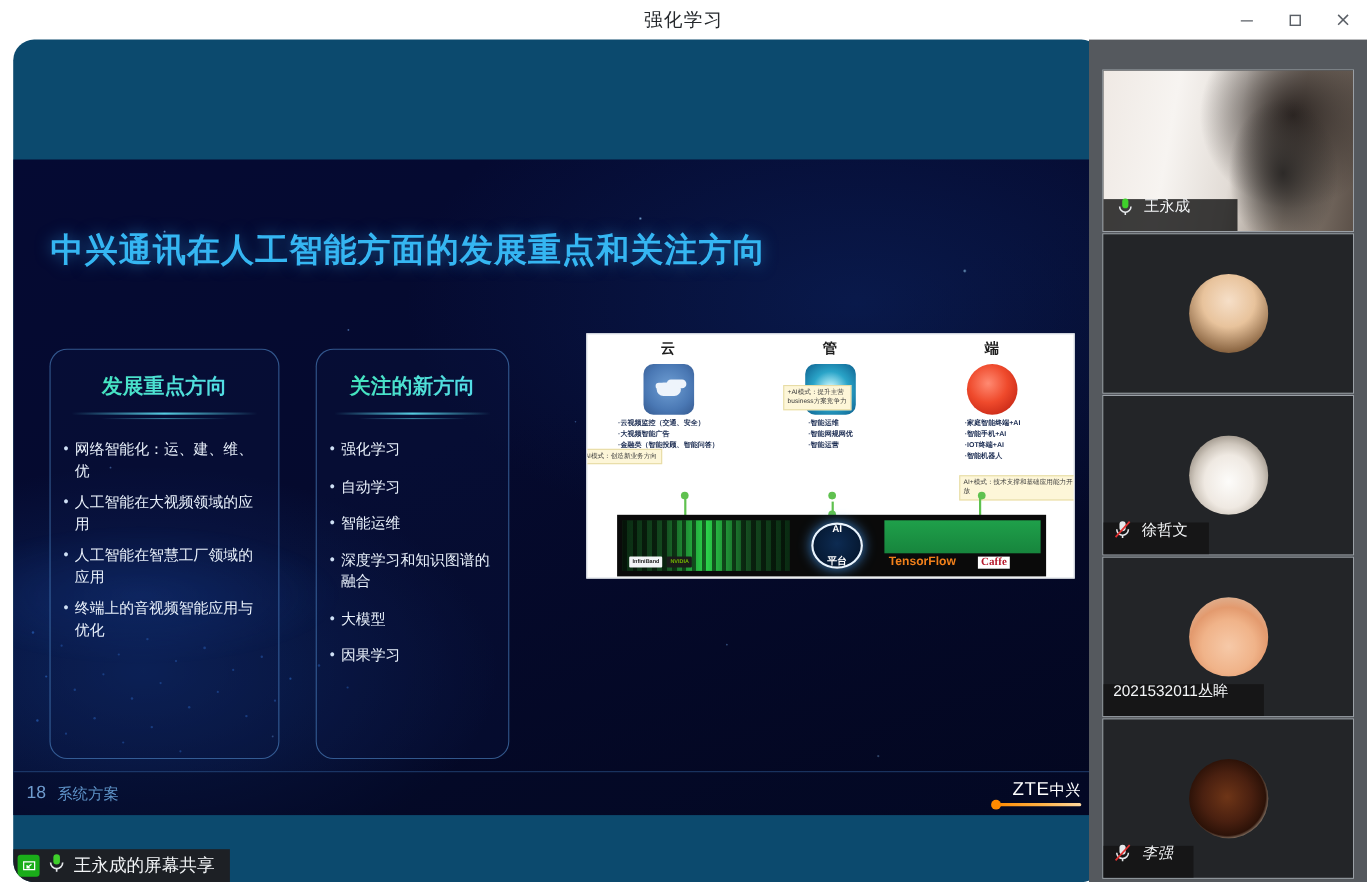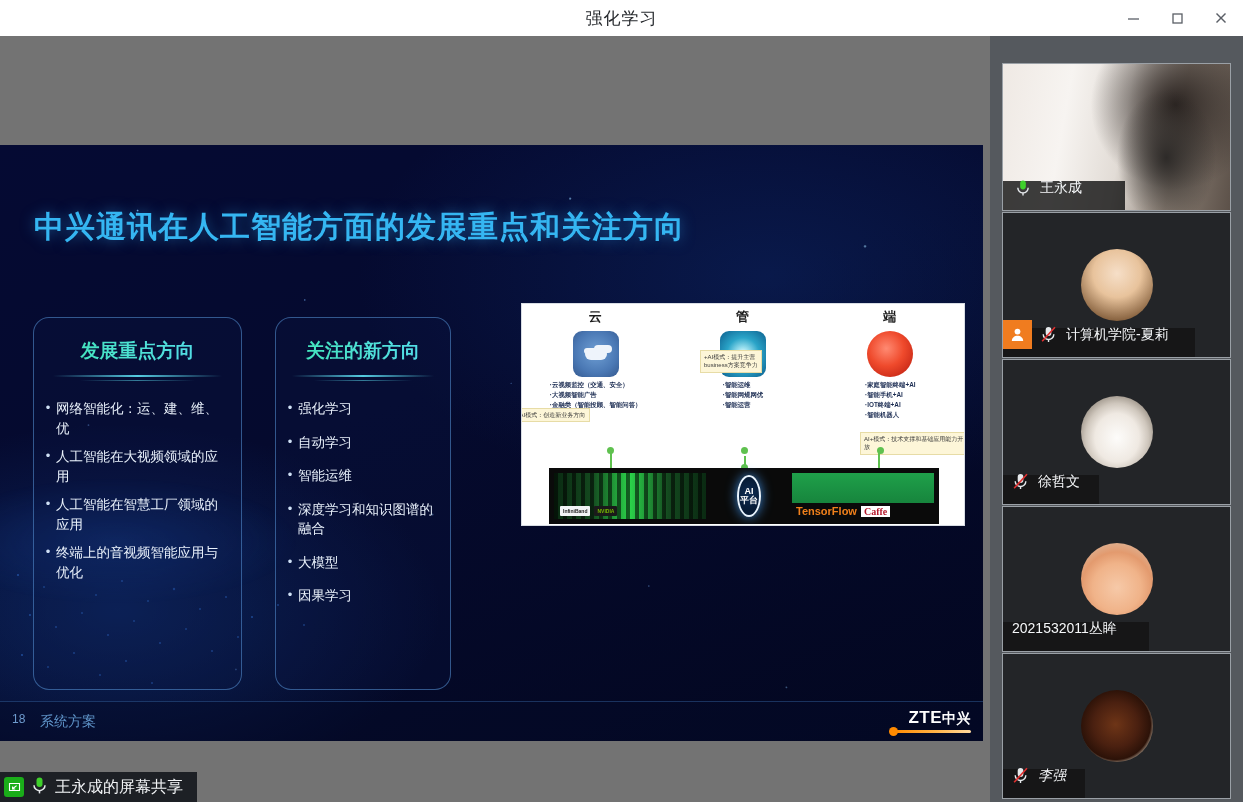--- a/index.html
+++ b/index.html
@@ -26,24 +26,25 @@
   }
   .win-btn {
     width: 44px; height: 36px;
     display: flex; align-items: center; justify-content: center;
     color: #5a5f66;
   }
   .win-btn svg { display: block; }
 
   
   .stage {
-    position: absolute; top: 36px; left: 0;
+    position: absolute; top: 36px; left: 12px;
     width: 990px; height: 766px;
-    background: #737373;
+    background: #0c4a6e;
     overflow: hidden;
+    border-radius: 19px;
   }
 
   
   .slide {
     position: absolute; top: 109px; left: 0;
     width: 983px; height: 596px;
     background:
       radial-gradient(ellipse 520px 300px at 12% 78%, rgba(18,58,130,0.55) 0%, rgba(10,20,62,0) 62%),
       radial-gradient(ellipse 640px 360px at 78% 22%, rgba(14,44,110,0.45) 0%, rgba(8,16,56,0) 64%),
       linear-gradient(160deg, #050a33 0%, #050a2e 42%, #030720 100%);
@@ -212,63 +213,63 @@
     position: absolute; left: 6px; bottom: 3px; display: flex; gap: 4px; align-items: center; z-index: 2;
   }
   .logo-chip {
     background: #f2f4f6; color: #222; font-size: 5px; font-weight: bold;
     padding: 2px 3px; border-radius: 1px; white-space: nowrap;
   }
   .logo-nvidia { background: #1a1a1a; color: #76b900; }
   .strip-mid { flex: 0 0 86px; position: relative; }
   .ai-circle {
     position: absolute; left: 50%; top: 50%; transform: translate(-50%,-50%);
-    width: 24px; height: 42px; border-radius: 50%;
+    width: 47px; height: 42px; border-radius: 50%;
     background: radial-gradient(circle at 50% 45%, #0d2b52 0%, #061a34 70%);
     border: 2px solid #e8f4ff;
     color: #ffffff; font-size: 9px; font-weight: bold; line-height: 1.05;
-    display: flex; flex-direction: column; align-items: center; justify-content: center;
+    display: flex; flex-direction: column; align-items: center; justify-content: space-between;
     box-shadow: 0 0 12px rgba(70,160,255,.8);
   }
   .strip-right { flex: 1 1 auto; margin: 5px 5px 5px 0; position: relative; }
   .nn-bg {
     position: absolute; left: 0; top: 0; right: 0; height: 30px;
     background: linear-gradient(180deg, #1fa04a 0%, #17853d 100%);
   }
   .tf-row {
-    position: absolute; left: 4px; bottom: 2px; display: flex; gap: 4px; align-items: center;
+    position: absolute; left: 4px; bottom: 2px; display: flex; gap: 20px; align-items: center;
   }
   .tf-text { color: #f0801b; font-size: 11px; font-weight: bold; }
   .caffe-chip {
     background: #ffffff; color: #b5192c; font-size: 10px; font-weight: bold;
     padding: 0 3px; font-family: "Liberation Serif", serif;
   }
 
   
   .orange-note {
     position: absolute; left: 37px; top: 472px;
     font-size: 13.5px; font-weight: bold; color: #f5a623;
     letter-spacing: .3px; white-space: nowrap;
   }
   .slide-footbar {
     position: absolute; left: 0; bottom: 0; width: 100%; height: 40px;
     border-top: 1px solid rgba(70,130,200,.35);
     background: rgba(4,10,40,0.5);
   }
   .page-no {
     position: absolute; left: 12px; top: 10px;
-    font-size: 12px; color: #6f9ccf;
+    font-size: 16px; color: #6f9ccf;
   }
   .page-sec {
     position: absolute; left: 40px; top: 11px;
     font-size: 14px; color: #5f94c9;
   }
   .zte-logo {
     position: absolute; right: 12px; top: 6px;
-    color: #ffffff; font-size: 17px; font-weight: bold; letter-spacing: .5px; text-align: right;
+    color: #ffffff; font-size: 17px; font-weight: normal; letter-spacing: .5px; text-align: right;
   }
   .zte-logo .cn { font-size: 14px; }
   .zte-bar {
     position: absolute; right: 12px; top: 28px; width: 78px; height: 3px;
     background: linear-gradient(90deg, #ff8a00 0%, #ffb347 55%, #ffd9a0 100%);
     border-radius: 2px;
   }
   .zte-bar::before {
     content: ""; position: absolute; left: -4px; top: -3px;
     width: 9px; height: 9px; border-radius: 50%; background: #ff8a00;
@@ -571,37 +572,20 @@
           <path d="M3 9.2a5.5 5.5 0 0 0 11 0" fill="none" stroke="#e6e9ec" stroke-width="1.5"></path>
           <line x1="8.5" y1="14.6" x2="8.5" y2="17.4" stroke="#e6e9ec" stroke-width="1.5"></line>
         </svg>
       </div>
       <div class="tile-name">王永成</div>
     </div>
   </div>
 
   <div class="tile" style="top:176px; height:146px;">
     <div class="tile-avatar av-baby"></div>
-    <div class="tile-strip" style="width:192px; padding-left:0;">
-      <div class="host-badge">
-        <svg width="15" height="15" viewBox="0 0 15 15">
-            <circle cx="7.5" cy="4.6" r="2.9" fill="#ffffff"></circle>
-            <path d="M1.8 14c0-3.3 2.6-5.3 5.7-5.3S13.2 10.7 13.2 14z" fill="#ffffff"></path>
-          </svg>
-      </div>
-      <div class="mic-wrap">
-        <svg width="18" height="19" viewBox="0 0 19 19">
-          <rect x="6" y="1.5" width="6" height="9.5" rx="3" fill="#e6e9ec"></rect>
-          <path d="M3.4 9.2a5.6 5.6 0 0 0 11.2 0" fill="none" stroke="#e6e9ec" stroke-width="1.5"></path>
-          <line x1="9" y1="14.6" x2="9" y2="17.4" stroke="#e6e9ec" stroke-width="1.5"></line>
-          <line x1="2.3" y1="16.6" x2="15.8" y2="1.8" stroke="#e03030" stroke-width="1.7"></line>
-        </svg>
-      </div>
-      <div class="tile-name">计算机学院-夏莉</div>
-    </div>
   </div>
 
   <div class="tile" style="top:323px; height:146px;">
     <div class="tile-avatar av-dog"></div>
     <div class="tile-strip" style="width:96px;">
       <div class="mic-wrap" style="margin-left:7px;">
         <svg width="18" height="19" viewBox="0 0 19 19">
           <rect x="6" y="1.5" width="6" height="9.5" rx="3" fill="#e6e9ec"></rect>
           <path d="M3.4 9.2a5.6 5.6 0 0 0 11.2 0" fill="none" stroke="#e6e9ec" stroke-width="1.5"></path>
           <line x1="9" y1="14.6" x2="9" y2="17.4" stroke="#e6e9ec" stroke-width="1.5"></line>

